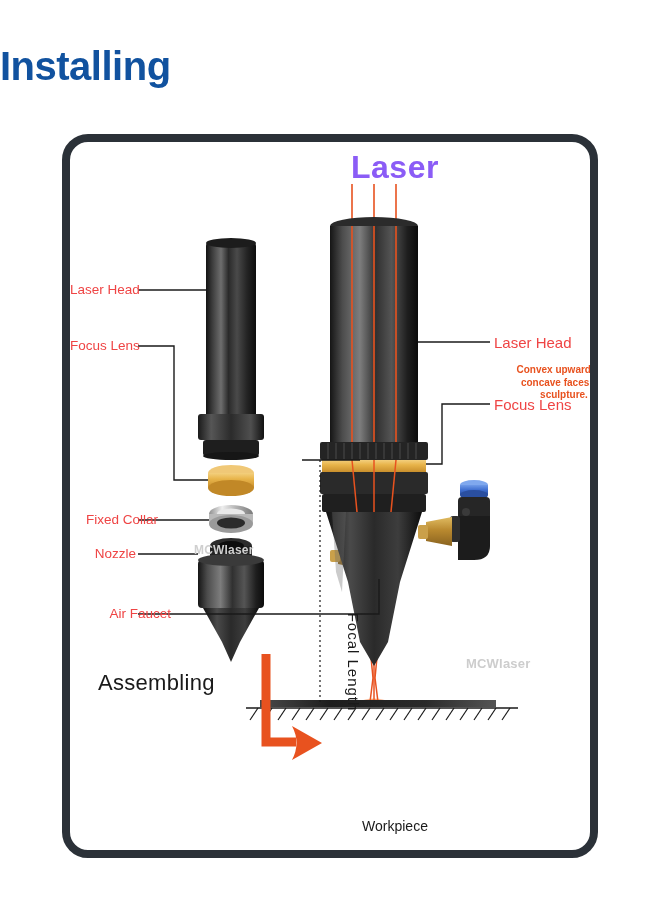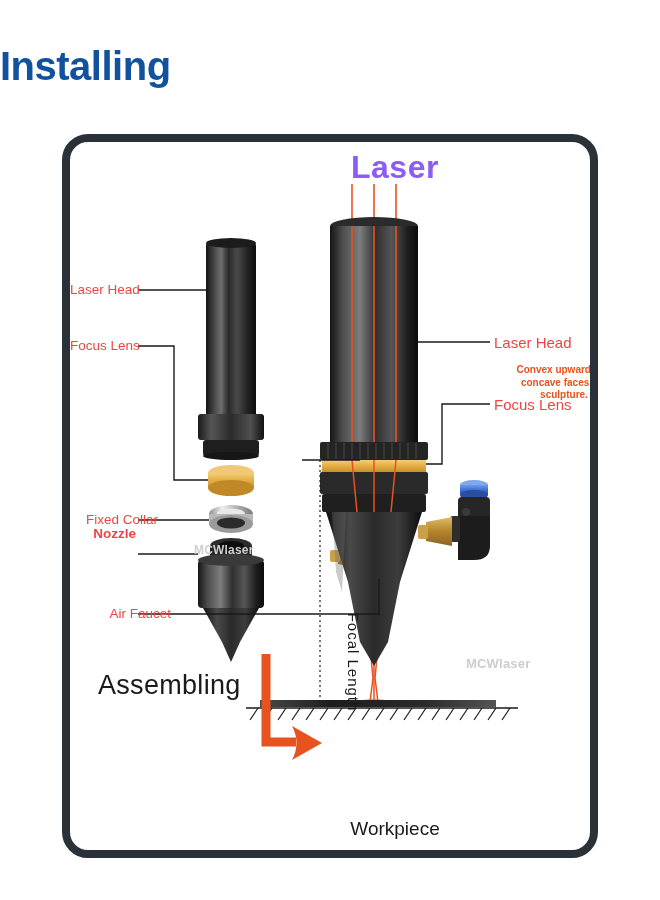--- a/index.html
+++ b/index.html
@@ -53,39 +53,39 @@
     text-align:center;
     font-size:10px;
     font-weight:bold;
     line-height:12.5px;
     color:#e8521f;
     white-space:normal;
   }
   #assembling{
     position:absolute;
     left:28px;top:528px;
-    font-size:27px;
+    font-size:22px;
     color:#1a1a1a;
     letter-spacing:0.3px;
   }
   #focal-length{
     position:absolute;
     left:283px;top:520px;
     font-size:15px;
     color:#1a1a1a;
     transform:translate(-50%,-50%) rotate(90deg);
     transform-origin:center center;
     letter-spacing:1px;
     font-weight:500;
   }
   #workpiece{
     position:absolute;
     left:325px;top:676px;
     transform:translateX(-50%);
-    font-size:19px;color:#1a1a1a;
+    font-size:14px;color:#1a1a1a;
   }
   #mcw-left{
     position:absolute;left:124px;top:401px;
     font-size:12px;color:#cfcfcf;font-weight:600;
     letter-spacing:0.2px;
   }
   #mcw-right{
     position:absolute;left:396px;top:514px;
     font-size:13px;color:#cdcdcd;font-weight:600;
     letter-spacing:0.2px;
@@ -333,21 +333,21 @@
         <path d="M222 584 L252 601 L222 618 Q231 601 222 584 Z" fill="#e8521f"></path>
       </g>
     </svg>
 
     <div class="lbl lbl-r" style="left:0px;top:140px;width:66px;">Laser Head</div>
 
     <div class="lbl lbl-r" style="left:0px;top:196px;width:66px;">Focus Lens</div>
 
     <div class="lbl lbl-r" style="left:16px;top:370px;width:66px;">Fixed Collar</div>
 
-    <div class="lbl lbl-r" style="left:0px;top:384px;width:66px;font-weight:bold;">Nozzle</div>
+    <div class="lbl lbl-r" style="left:0px;top:404px;width:66px;">Nozzle</div>
 
     <div class="lbl lbl-r" style="left:0px;top:464px;width:66px;padding-left:35px;">Air Faucet</div>
 
     <div id="mcw-left">MCWlaser</div>
 
     <div id="laser-word">Laser</div>
 
     <div class="lbl" style="left:424px;top:192px;font-size:15px;">Laser Head</div>
 
     <div class="lbl" style="left:424px;top:254px;font-size:15px;">Focus Lens</div>

